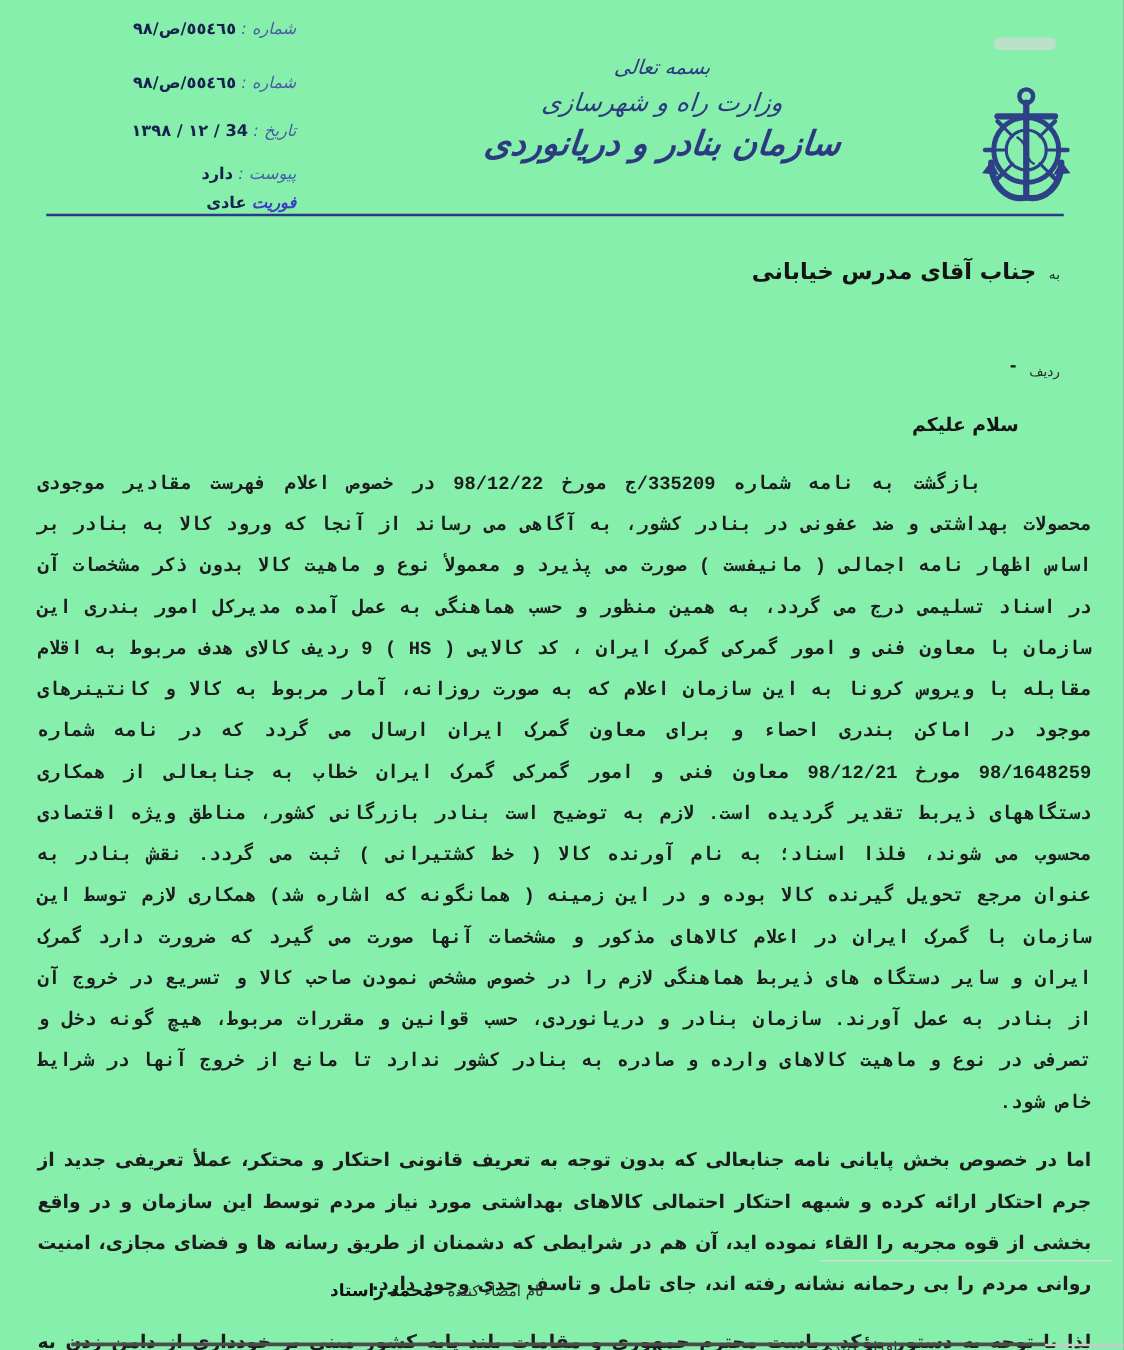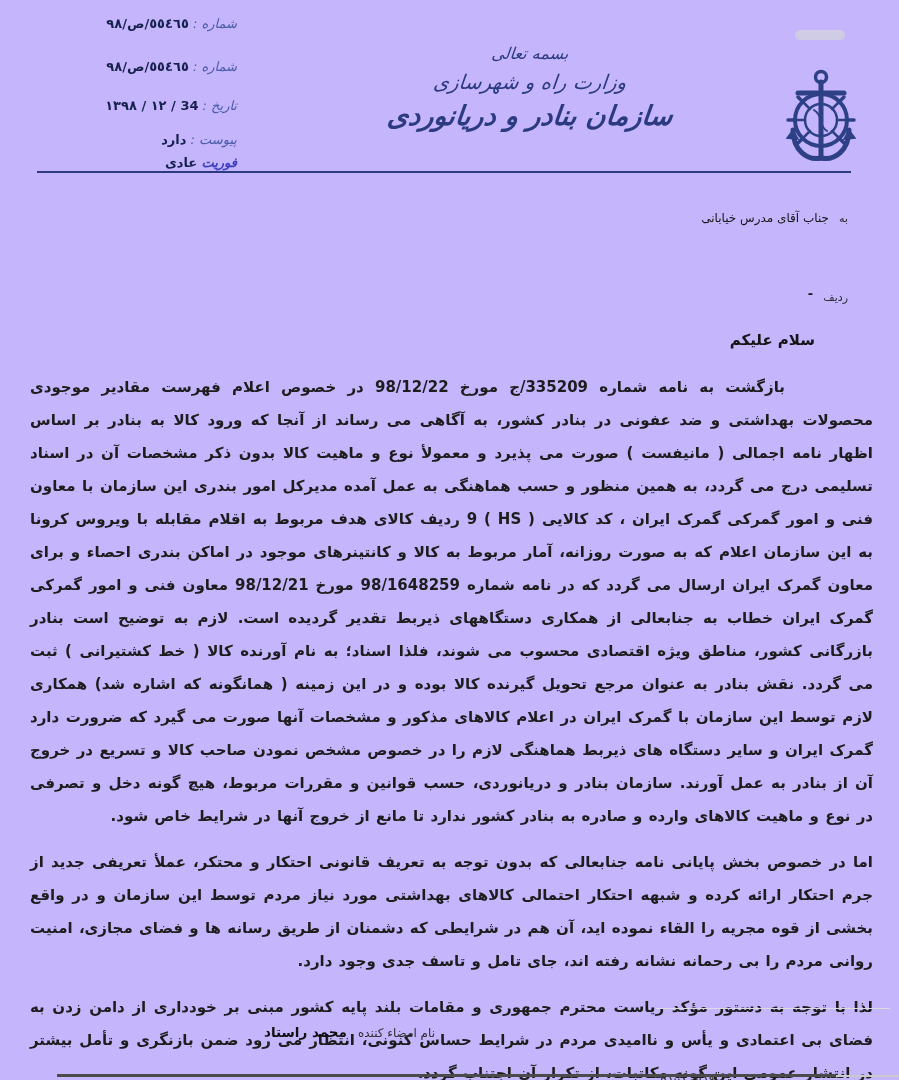--- a/index.html
+++ b/index.html
@@ -1,19 +1,19 @@
 <!DOCTYPE html>
 <html lang="fa"><head>
 <meta charset="utf-8">
 <style>
   html,body{margin:0;padding:0;background:#888;}
   .page{
     position:relative;
     width:899px;height:1080px;
-    background:#c4b5fd;
+    background:#86efac;
     overflow:hidden;
     font-family:"DejaVu Sans",sans-serif;
     direction:rtl;
   }
   
   .meta-row{
     position:absolute;
     right:662px;
     white-space:nowrap;
     font-size:13px;
@@ -71,22 +71,22 @@
     right:51px;
     white-space:nowrap;
     text-align:right;
   }
   .small-label{
     font-size:11px;
     color:#2a2a2a;
     margin-left:5px;
   }
   .recipient-value{
-    font-size:12px;
-    font-weight:normal;
+    font-size:18px;
+    font-weight:bold;
     color:#141414;
   }
   .subject-dash{font-size:13px;font-weight:bold;color:#141414;vertical-align:top;}
   
   .salutation{
     position:absolute;
     right:84px;top:331px;
     font-size:15px;font-weight:bold;color:#141414;
   }
   .body-text{
@@ -98,21 +98,21 @@
   .body-text p{
     margin:0 0 13px 0;
     font-size:15px;
     font-weight:bold;
     color:#1d1d1d;
     line-height:33px;
     text-align:justify;
     text-align-last:right;
     word-spacing:1px;
   }
-  .body-text p.indented{text-indent:88px;}
+  .body-text p.indented{text-indent:88px;font-family:Liberation Mono, monospace;}
   .body-text p:last-child{margin-bottom:0;}
   
   .sig-row{position:absolute;white-space:nowrap;text-align:right;}
   .sig-label{font-size:12px;color:#2e2e2e;margin-left:6px;}
   .sig-value{font-size:13.5px;font-weight:bold;color:#101010;}
   .actor{position:absolute;right:181px;top:1046px;font-size:12.5px;color:#2e2e2e;margin-top:24px;}
 </style>
 </head>
 <body>
 

